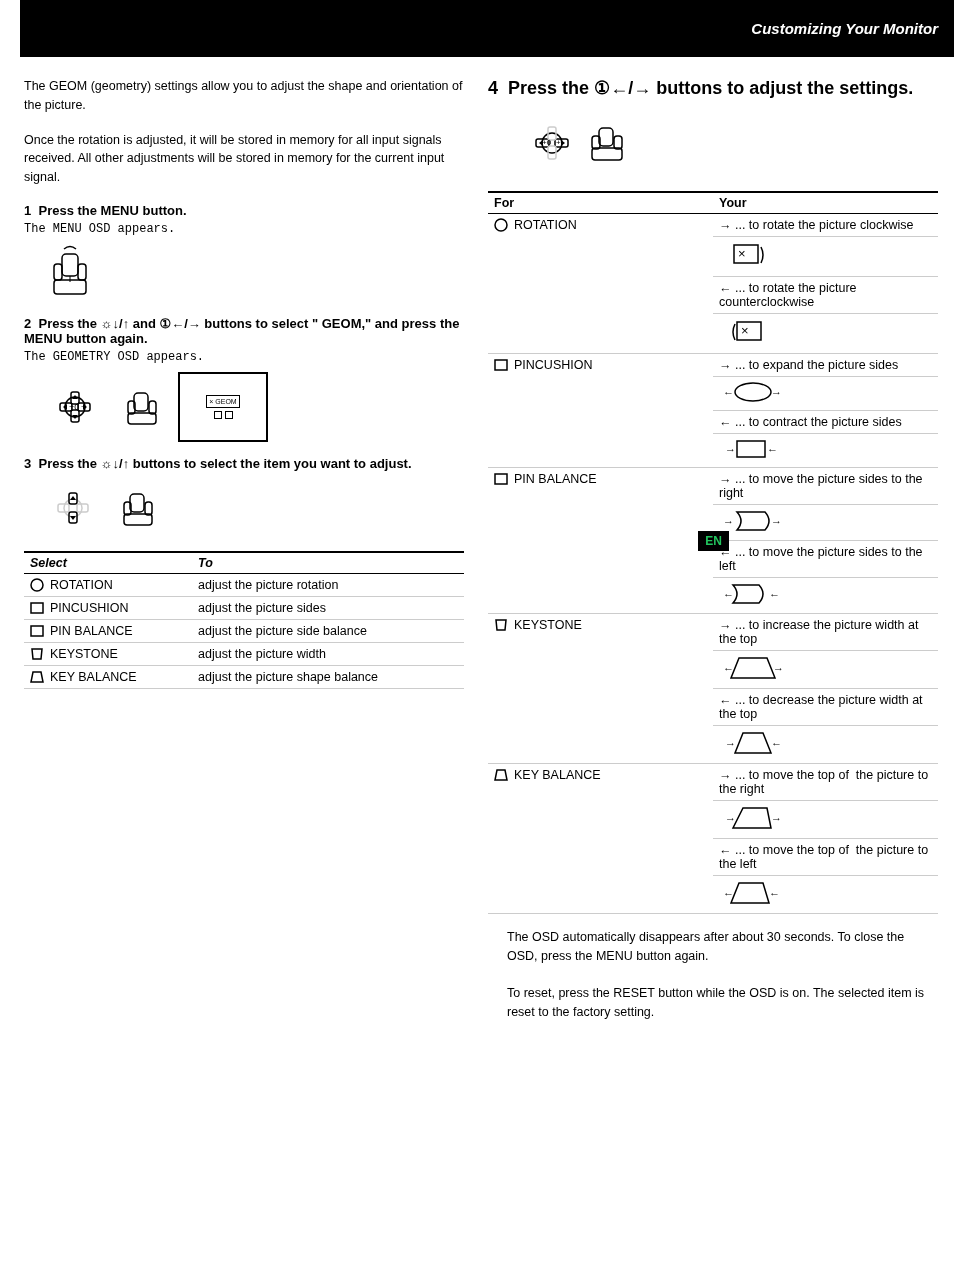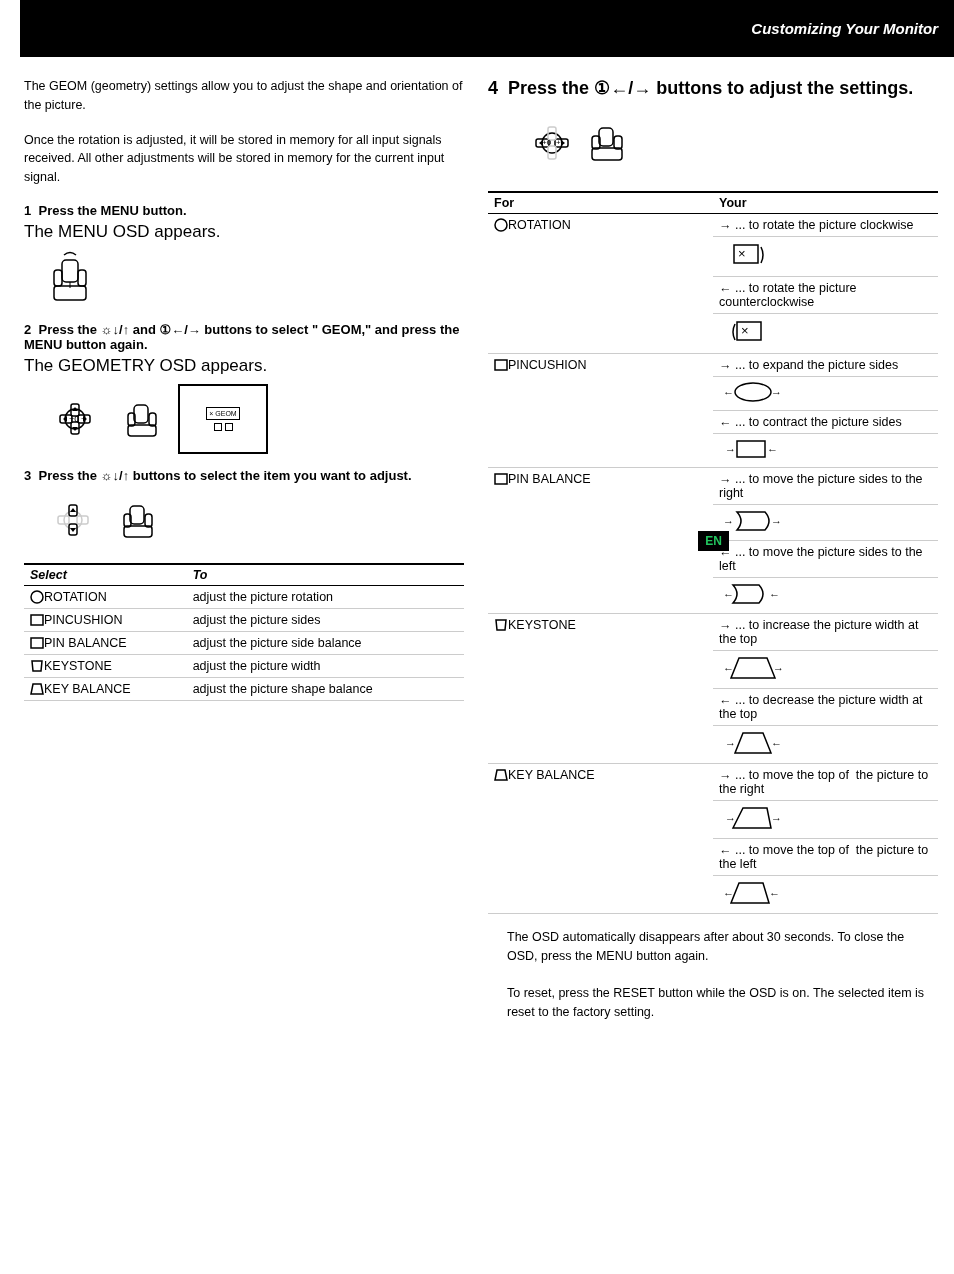--- a/index.html
+++ b/index.html
@@ -65,23 +65,24 @@
     
     .step {
       margin-bottom: 14px;
     }
     .step-heading {
       font-weight: bold;
       font-size: 13px;
       margin-bottom: 4px;
     }
     .step-subtext {
-      font-size: 17px;
+      font-size: 12px;
       margin-left: 0;
       margin-bottom: 6px;
+      font-family: Liberation Mono, monospace;
     }
 
     
     .diagram-area {
       display: flex;
       align-items: center;
       justify-content: flex-start;
       gap: 16px;
       margin: 8px 0 8px 20px;
     }
@@ -117,20 +118,21 @@
       padding: 4px 6px;
       vertical-align: middle;
       border-bottom: 1px solid #ccc;
     }
     .select-table td:first-child {
       white-space: nowrap;
     }
     .icon-cell {
       display: flex;
       align-items: center;
+      gap: 6px;
       text-align: center;
     }
 
     
     .step4-heading {
       font-weight: bold;
       font-size: 18px;
       margin-bottom: 10px;
     }
     .step4-diagram {

